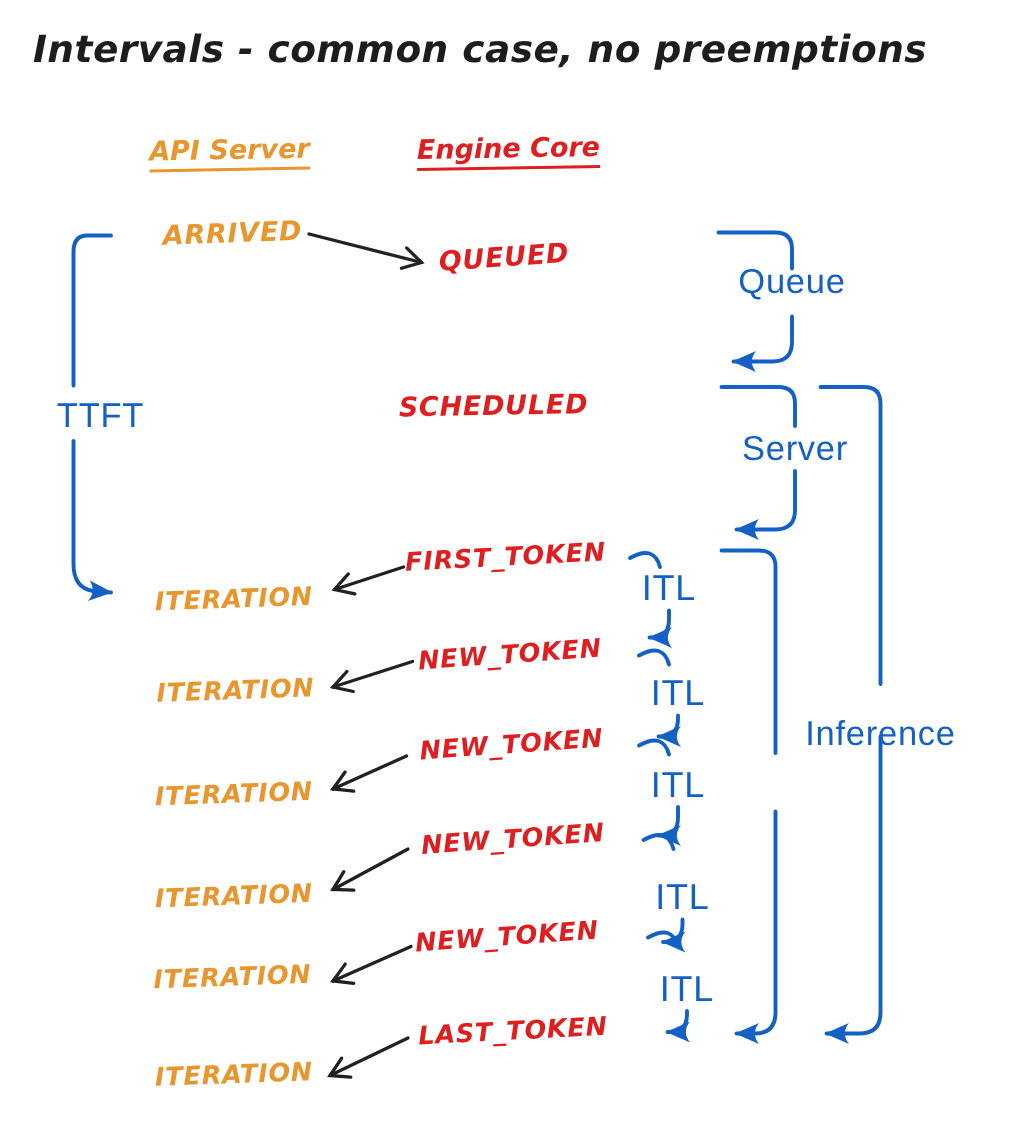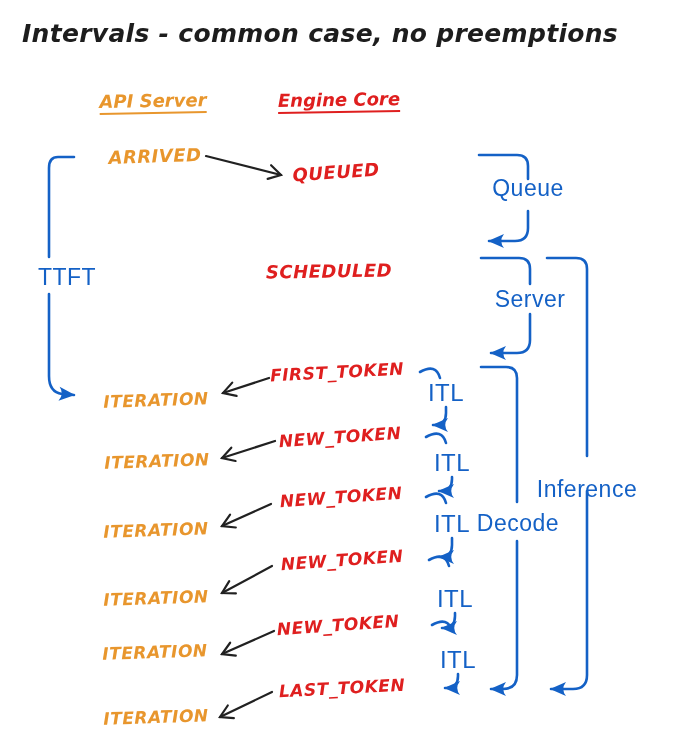--- a/index.html
+++ b/index.html
@@ -117,20 +117,19 @@
   <div class="lbl hand small red" style="left:340px; top:437px; --rot:-4deg">NEW_TOKEN</div>
   <div class="lbl hand small red" style="left:341px; top:497px; --rot:-4deg">NEW_TOKEN</div>
   <div class="lbl hand small red" style="left:342px; top:560px; --rot:-4deg">NEW_TOKEN</div>
   <div class="lbl hand small red" style="left:338px; top:625px; --rot:-4deg">NEW_TOKEN</div>
   <div class="lbl hand small red" style="left:342px; top:688px; --rot:-3deg">LAST_TOKEN</div>
 
   <div class="lbl blue" style="left:67px; top:277px;">TTFT</div>
   <div class="lbl blue" style="left:528px; top:188px;">Queue</div>
   <div class="lbl blue" style="left:530px; top:299px;">Server</div>
   <div class="lbl blue" style="left:587px; top:473px;margin-top:16px;">Inference</div>
-  <div class="lbl blue" style="left:518px; top:523px;">Decode</div>
   <div class="lbl blue sm" style="left:446px; top:393px;">ITL</div>
   <div class="lbl blue sm" style="left:452px; top:463px;">ITL</div>
   <div class="lbl blue sm" style="left:452px; top:524px;">ITL</div>
   <div class="lbl blue sm" style="left:455px; top:599px;">ITL</div>
   <div class="lbl blue sm" style="left:458px; top:660px;">ITL</div>
 
 </div>
 
 </body></html>

